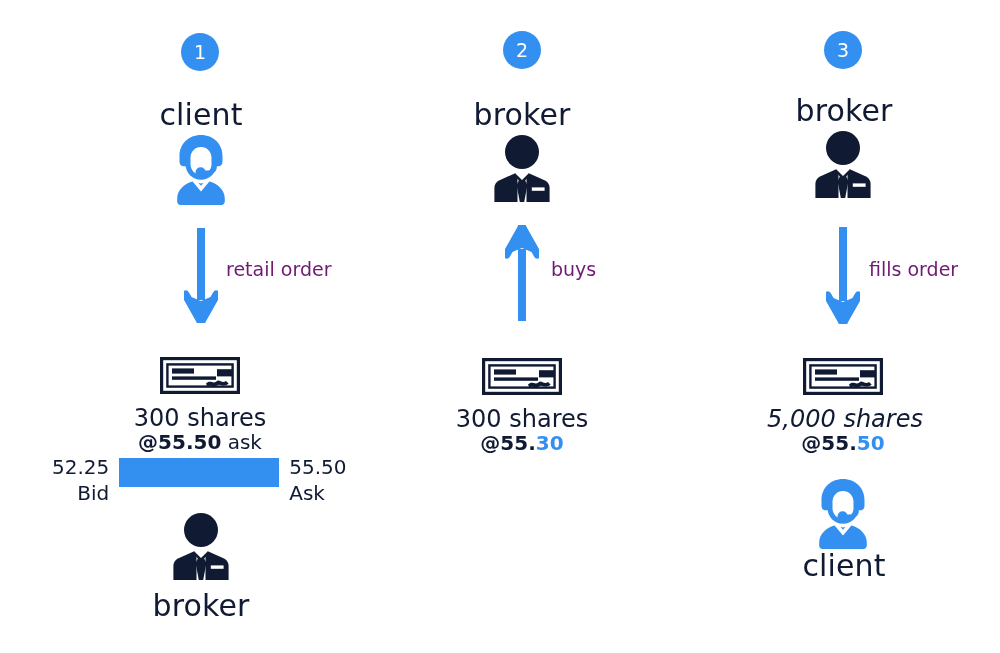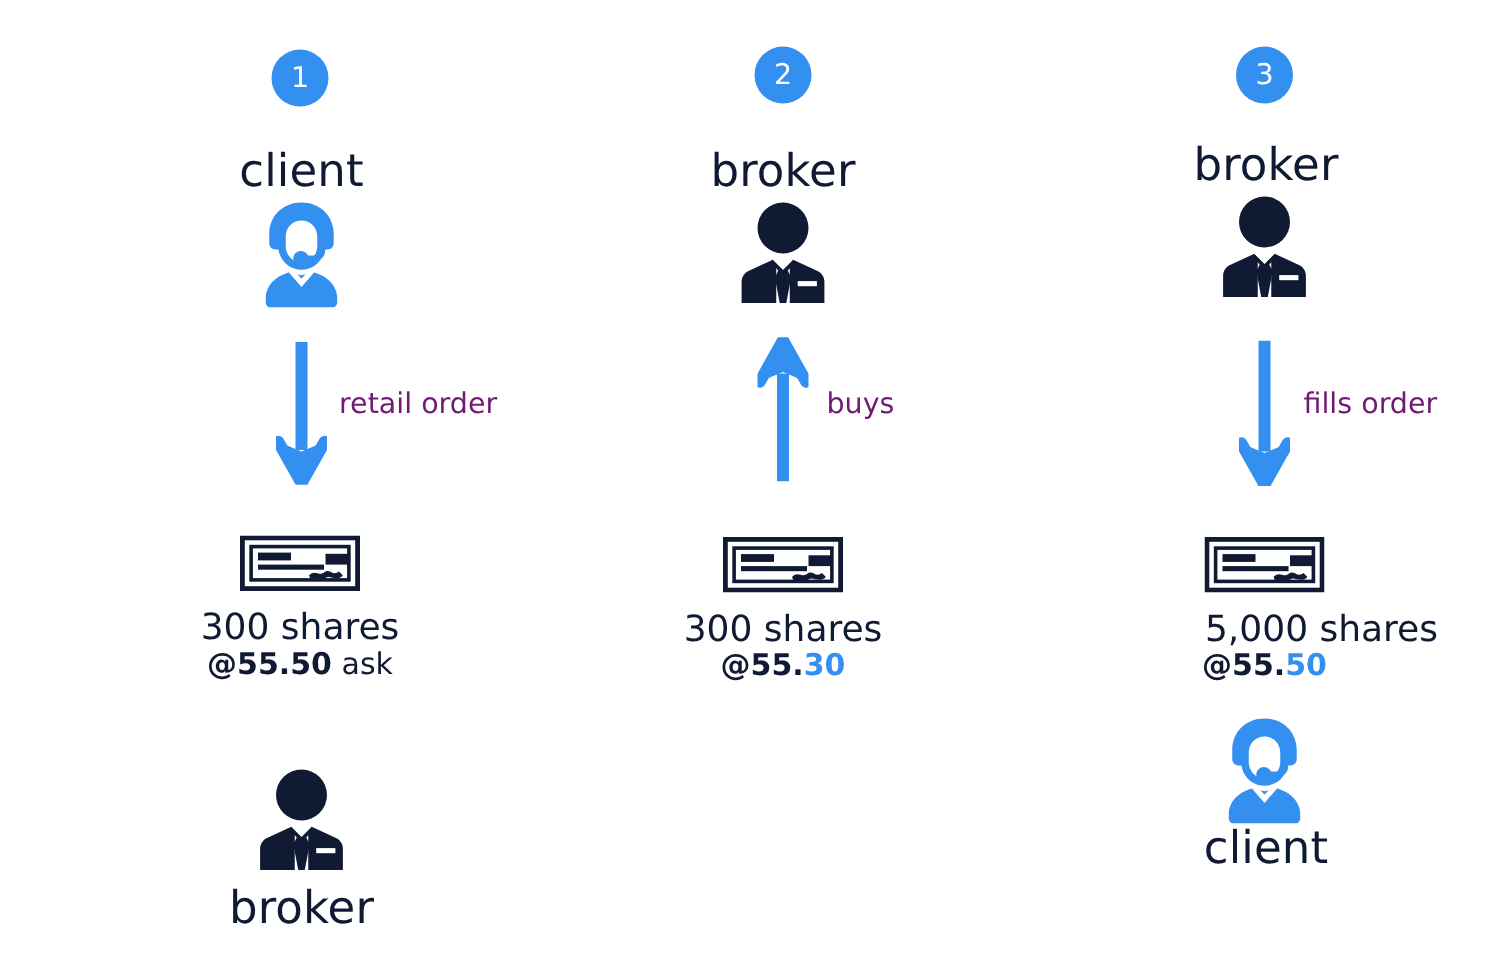--- a/index.html
+++ b/index.html
@@ -151,20 +151,31 @@
       <rect x="57" y="12.2" width="16" height="7.2" fill="#101a33"></rect>
       <path d="M46 26.6 C50 22.2 53 27.6 56.4 24.4 C59.4 21.6 62 27.4 66 24.0 L68.6 26.6 C64 31.2 60 25.8 57 28.4 C53.6 31.4 50.4 26.6 47.4 29.8 Z" fill="#101a33"></path>
     </svg>
   </div>
 
   <div class="abs shares-line" style="left:100px; top:403px; width:200px;">300 shares</div>
   <div class="abs price-line" style="left:100px; top:429px; width:200px;">
     <span class="price-bold">@</span><span class="price-bold">55.50</span><span class="price-blue"></span><span class="suffix"> ask</span>
   </div>
 
+  <div class="abs spread-wrap" style="left:52px; top:455px;">
+    <div class="spread-side spread-left">
+      <span class="num">52.25</span>
+      <span class="cap">Bid</span>
+    </div>
+    <div class="spread-bar"></div>
+    <div class="spread-side spread-right">
+      <span class="num">55.50</span>
+      <span class="cap">Ask</span>
+    </div>
+  </div>
 
   <div class="abs" style="left:170px; top:511px;">
     <svg class="person-icon" width="62" height="70" viewBox="0 0 62 70" aria-hidden="true">
       <g fill="#101a33">
         <circle cx="31" cy="19" r="17"></circle>
         <path d="M24.2 40.2 L8.0 47.6 C5.2 48.9 3.4 51.7 3.4 54.8 L3.4 69 L26.5 69 L26.5 44.8 Z"></path>
         <path d="M37.8 40.2 L54.0 47.6 C56.8 48.9 58.6 51.7 58.6 54.8 L58.6 69 L35.5 69 L35.5 44.8 Z"></path>
         <path d="M24.2 40.2 L31 47.0 L37.8 40.2 L37.8 43.4 L34.2 47.4 L36.4 52.0 L33.2 69 L28.8 69 L25.6 52.0 L27.8 47.4 L24.2 43.4 Z"></path>
         <rect x="40.8" y="54.4" width="12.8" height="3.4" fill="#ffffff"></rect>
       </g>
@@ -244,21 +255,21 @@
     <svg class="check-icon" width="80" height="37" viewBox="0 0 80 37" aria-hidden="true">
       <rect x="1.6" y="1.6" width="76.8" height="33.8" fill="none" stroke="#101a33" stroke-width="3.2"></rect>
       <rect x="7.4" y="7.4" width="65.2" height="22.2" fill="none" stroke="#101a33" stroke-width="2.4"></rect>
       <rect x="12" y="11.4" width="22" height="5.2" fill="#101a33"></rect>
       <rect x="12" y="19.4" width="44" height="3.4" fill="#101a33"></rect>
       <rect x="57" y="12.2" width="16" height="7.2" fill="#101a33"></rect>
       <path d="M46 26.6 C50 22.2 53 27.6 56.4 24.4 C59.4 21.6 62 27.4 66 24.0 L68.6 26.6 C64 31.2 60 25.8 57 28.4 C53.6 31.4 50.4 26.6 47.4 29.8 Z" fill="#101a33"></path>
     </svg>
   </div>
 
-  <div class="abs shares-line" style="left:781px; top:404px; width:200px;">5,000 shares</div>
+  <div class="abs shares-line" style="left:745px; top:404px; width:200px;font-style:italic;">5,000 shares</div>
   <div class="abs price-line" style="left:743px; top:430px; width:200px;">
     <span class="price-bold">@</span><span class="price-bold">55.</span><span class="price-blue">50</span><span class="suffix"></span>
   </div>
 
   <div class="abs" style="left:812px; top:477px;">
     <svg class="person-icon" width="62" height="72" viewBox="0 0 62 72" aria-hidden="true">
       <g fill="#3490f0">
         <path d="M31 2 C18.5 2 9.5 11 9.5 23 L9.5 29 C9.5 31.5 11.3 33.3 13.6 33.3 L15.4 33.3 C17.7 33.3 19.5 31.5 19.5 29 L19.5 22.5 C19.5 16.1 24.6 11 31 11 C37.4 11 42.5 16.1 42.5 22.5 L42.5 29 C42.5 31.5 44.3 33.3 46.6 33.3 L48.4 33.3 C50.7 33.3 52.5 31.5 52.5 29 L52.5 23 C52.5 11 43.5 2 31 2 Z"></path>
         <path d="M31 9 C22.2 9 15.5 16 15.5 24.8 L15.5 31 C15.5 39.8 22.2 46.8 31 46.8 C39.8 46.8 46.5 39.8 46.5 31 L46.5 24.8 C46.5 16 39.8 9 31 9 Z M31 14 C37.1 14 41.5 18.8 41.5 24.8 L41.5 31 C41.5 37 37.1 41.8 31 41.8 C24.9 41.8 20.5 37 20.5 31 L20.5 24.8 C20.5 18.8 24.9 14 31 14 Z"></path>
         <path d="M46.8 30 L46.8 34.2 C46.8 38.6 42.6 41.4 37.8 41.4 L34.4 41.4 L34.4 37.4 L37.8 37.4 C40.5 37.4 42.8 36.2 42.8 34.2 L42.8 30 Z"></path>

